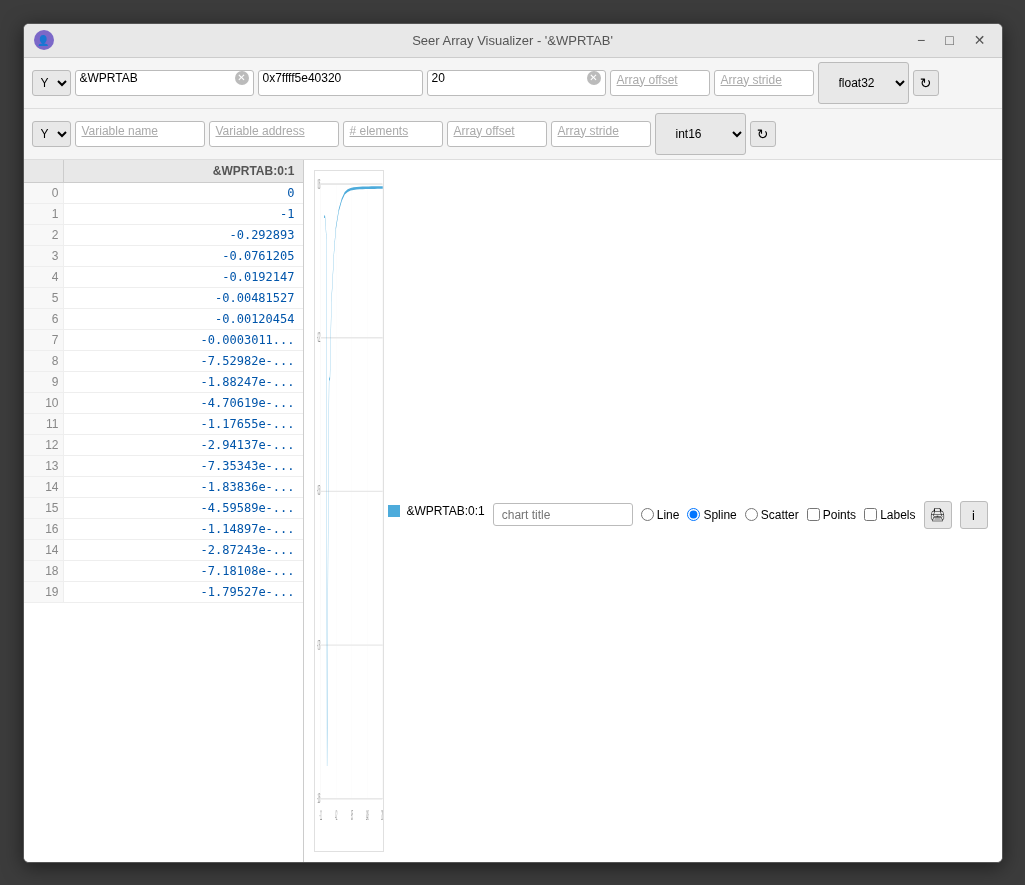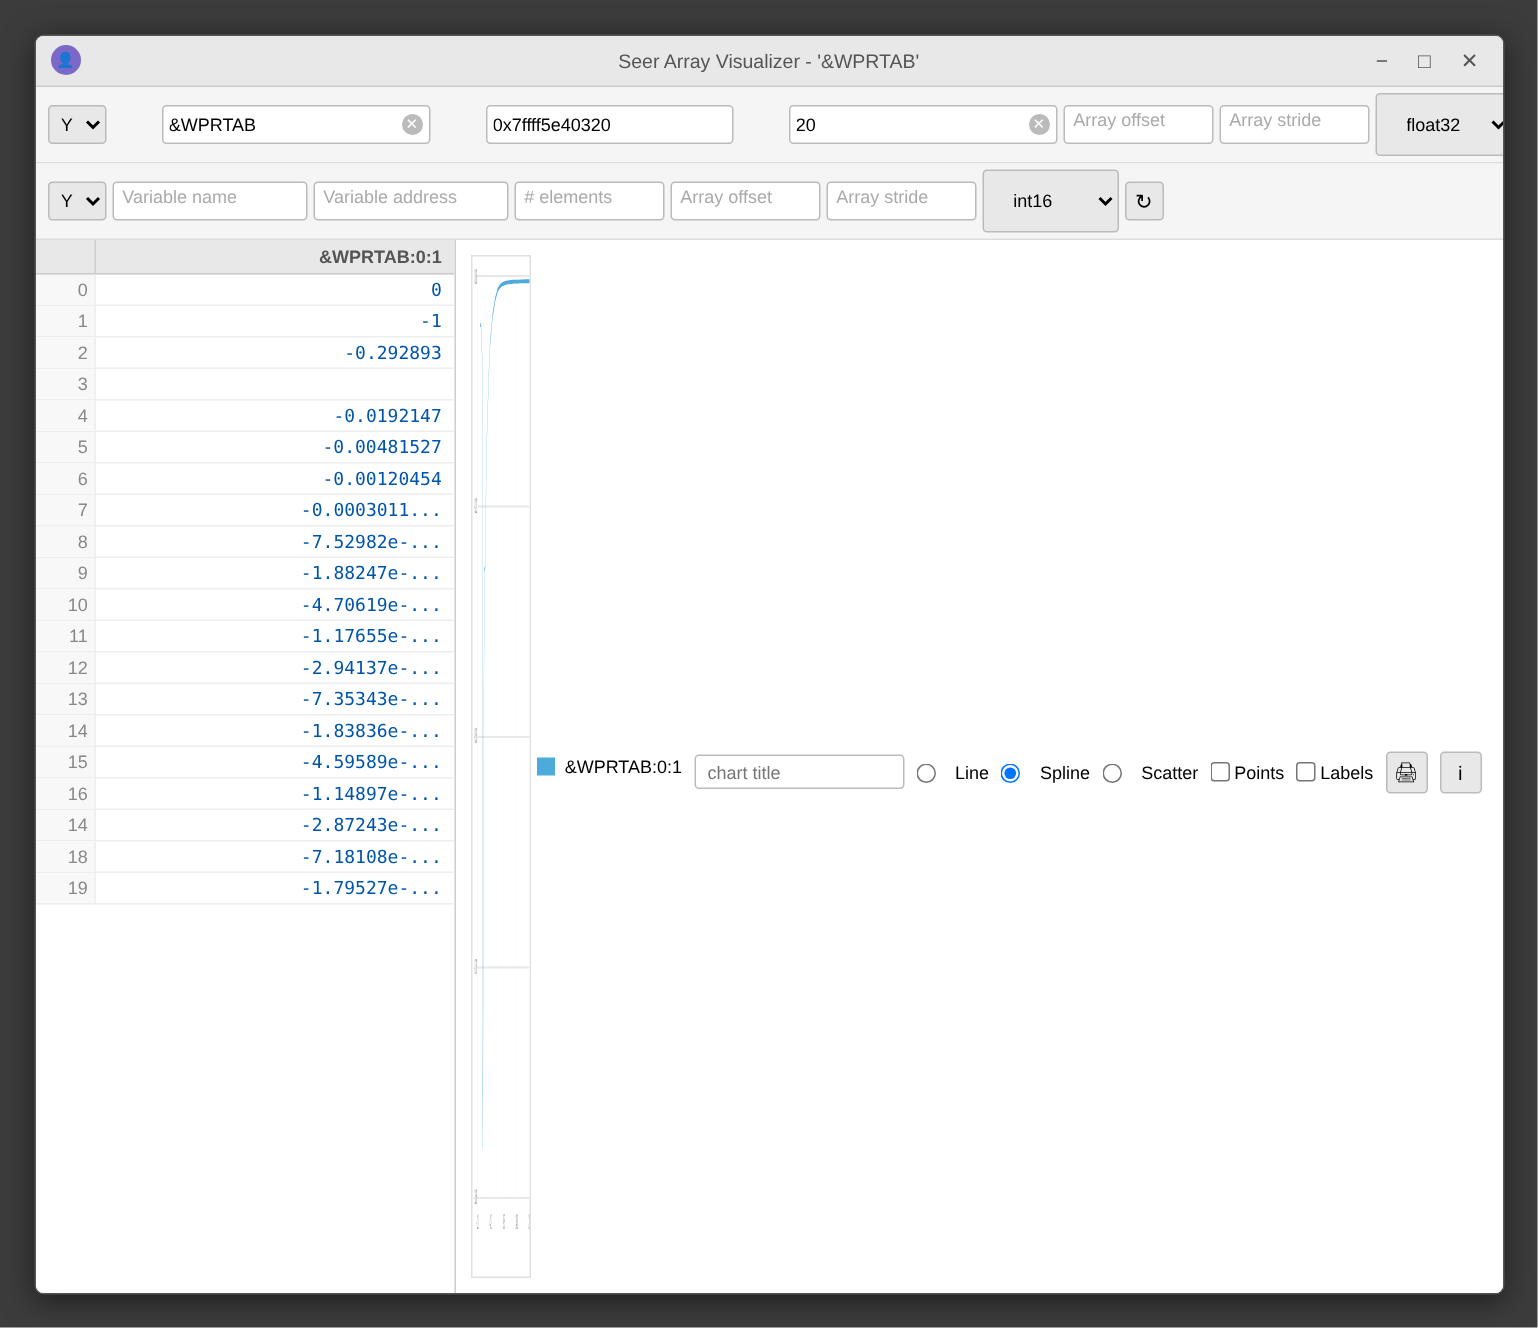--- a/index.html
+++ b/index.html
@@ -78,27 +78,26 @@
       background: #e8e8e8;
       border: 1px solid #bbb;
       border-radius: 3px;
       padding: 2px 4px;
       font-size: 12px;
       height: 26px;
       cursor: pointer;
     }
     .text-input-with-clear {
       display: flex;
-      align-items: center;
+      align-items: flex-start;
       background: white;
       border: 1px solid #bbb;
       border-radius: 3px;
       height: 26px;
       padding: 0 4px;
-      margin-left: 33px;
     }
     .text-input-with-clear input {
       border: none;
       outline: none;
       font-size: 12px;
       background: transparent;
       flex: 1;
     }
     .clear-btn {
       background: #bbb;
@@ -114,20 +113,21 @@
       font-size: 10px;
     }
     .placeholder-input {
       background: white;
       border: 1px solid #bbb;
       border-radius: 3px;
       padding: 2px 6px;
       font-size: 12px;
       height: 26px;
       color: #aaa;
+      text-decoration: underline;
     }
     .type-select {
       background: #e8e8e8;
       border: 1px solid #bbb;
       border-radius: 3px;
       padding: 2px 16px;
       font-size: 12px;
       height: 42px;
       cursor: pointer;
     }
@@ -228,22 +228,22 @@
       border: 1px solid #bbb;
       border-radius: 3px;
       padding: 2px 8px;
       font-size: 12px;
       height: 23px;
       color: #aaa;
       width: 140px;
     }
     .radio-label {
       display: flex;
-      align-items: flex-end;
-      gap: 13px;
+      align-items: flex-start;
+      gap: 3px;
       font-size: 12px;
       cursor: pointer;
     }
     .checkbox-label {
       display: flex;
       align-items: center;
       gap: 3px;
       font-size: 12px;
       cursor: pointer;
     }
@@ -346,20 +346,21 @@
           <div class="table-row">
             <div class="row-index">1</div>
             <div class="row-value">-1</div>
           </div>
           <div class="table-row">
             <div class="row-index">2</div>
             <div class="row-value">-0.292893</div>
           </div>
           <div class="table-row">
             <div class="row-index">3</div>
+            <div class="row-value">-0.0761205</div>
           </div>
           <div class="table-row">
             <div class="row-index">4</div>
             <div class="row-value">-0.0192147</div>
           </div>
           <div class="table-row">
             <div class="row-index">5</div>
             <div class="row-value">-0.00481527</div>
           </div>
           <div class="table-row">

